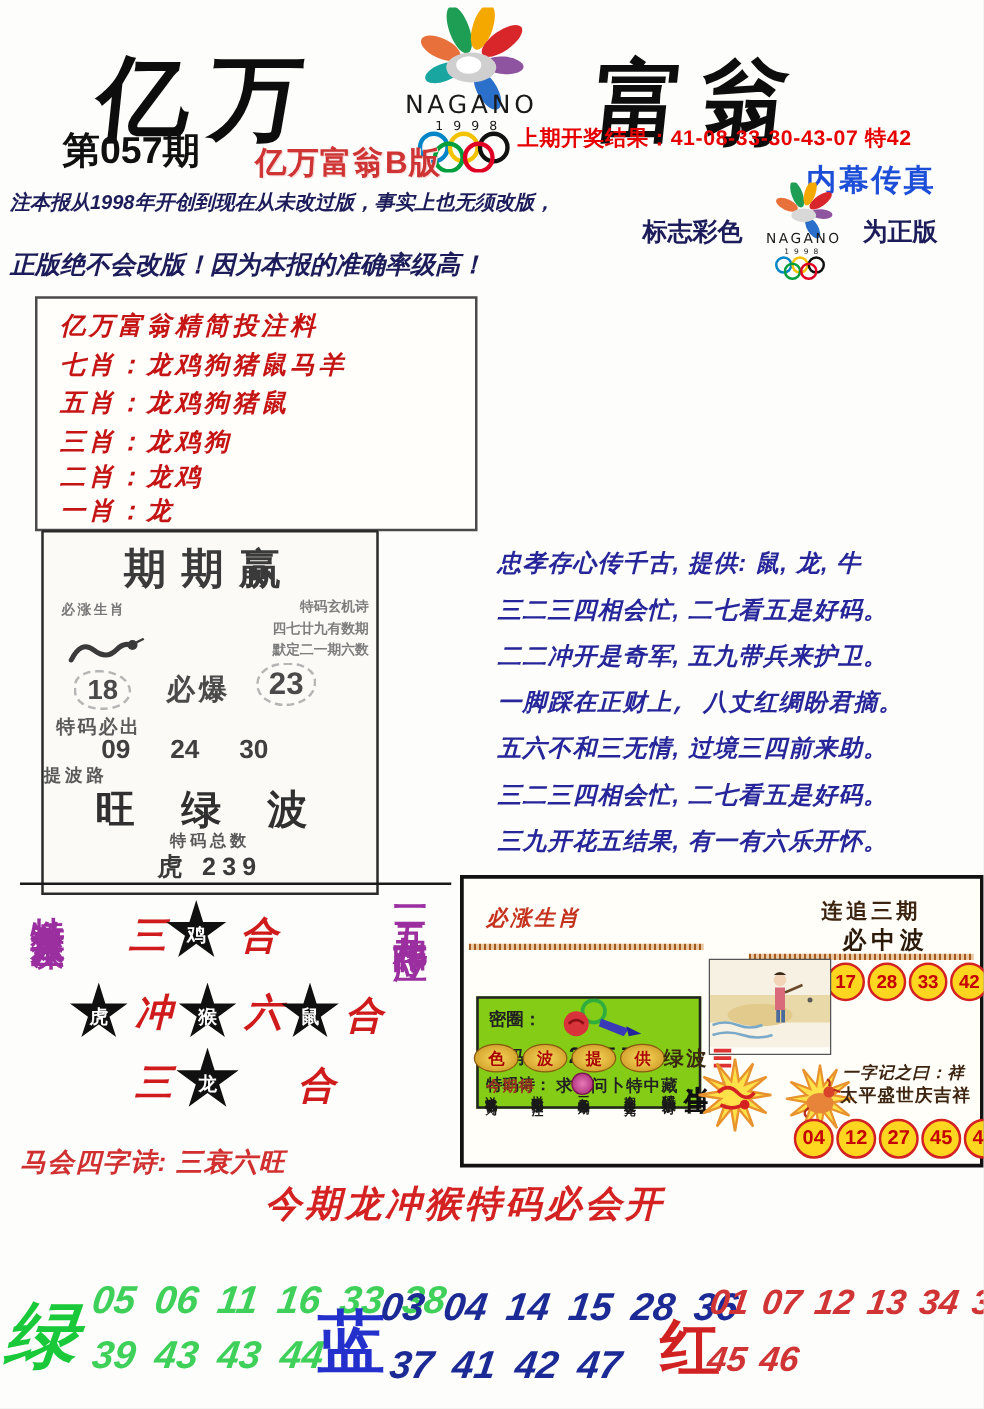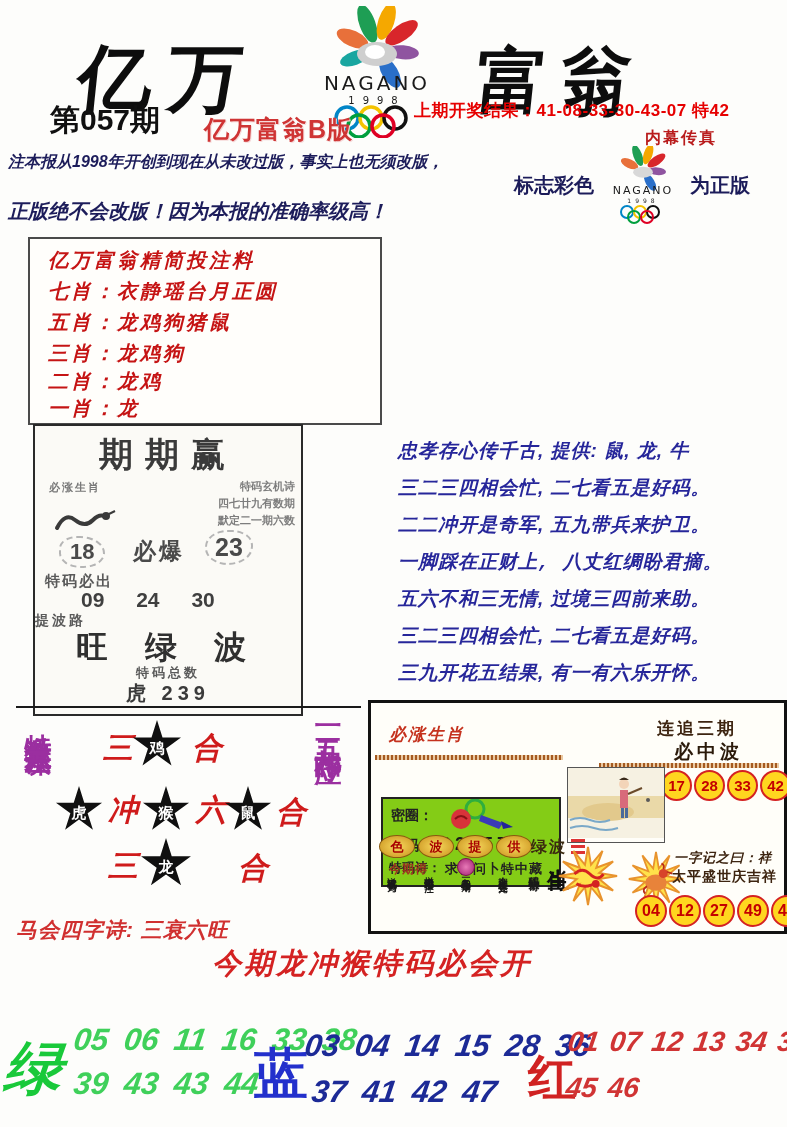--- a/index.html
+++ b/index.html
@@ -10,21 +10,21 @@
   
   #title-left{left:78px;top:30px;font-size:74px;font-weight:900;color:#0d0d0d;
     transform:skewX(-6deg);letter-spacing:16px;font-family:"DejaVu Serif",serif;}
   #title-right{left:476px;top:34px;font-size:72px;font-weight:900;color:#0d0d0d;
     transform:skewX(-6deg);letter-spacing:12px;font-family:"DejaVu Serif",serif;}
   #logo-main{left:298px;top:6px;}
   #issue{left:50px;top:100px;font-size:30px;font-weight:bold;color:#101010;}
   #edition{left:204px;top:113px;font-size:25px;font-weight:bold;color:#cf3434;
     text-shadow:1px 1px 0 #f6dada;letter-spacing:1px;}
   #last-result{left:414px;top:99px;font-size:17px;font-weight:bold;color:#e60000;letter-spacing:.5px;}
-  #inner-fax{left:645px;top:128px;font-size:16px;font-weight:bold;color:#b91c1c;letter-spacing:2px;}
+  #inner-fax{left:645px;top:128px;font-size:24px;font-weight:bold;color:#1d4ed8;letter-spacing:2px;}
   #note1{left:8px;top:152px;font-size:16px;font-weight:bold;font-style:italic;color:#1c1c5a;}
   #note2{left:8px;top:198px;font-size:20px;font-weight:bold;font-style:italic;color:#1c1c5a;}
   #logo-color-left{left:514px;top:172px;font-size:20px;font-weight:bold;color:#1c1c5a;}
   #logo-small{left:601px;top:146px;}
   #logo-color-right{left:690px;top:172px;font-size:20px;font-weight:bold;color:#1c1c5a;}
 
   
   #tips-box{left:28px;top:237px;width:350px;height:184px;border:2px solid #4a4a4a;background:#fffefb;}
   #tips-box .tline{position:absolute;left:18px;font-size:20px;font-weight:bold;color:#c51414;
      letter-spacing:3px;font-style:italic;}
@@ -219,21 +219,21 @@
         <circle cx="52" cy="66" r="6" stroke="#111111"></circle>
         <circle cx="33" cy="71" r="6" stroke="#009f3d"></circle>
         <circle cx="46" cy="71" r="6" stroke="#df0024"></circle>
       </g>
     </svg>
   </div>
   <div class="abs" id="logo-color-right">为正版</div>
 
   <div class="abs" id="tips-box">
     <div class="tline" style="top:8px;">亿万富翁精简投注料</div>
-    <div class="tline" style="top:39px;">七肖：衣静瑶台月正圆</div>
+    <div class="tline" style="top:39px;">七肖：龙鸡狗猪鼠马羊</div>
     <div class="tline" style="top:70px;">五肖：龙鸡狗猪鼠</div>
     <div class="tline" style="top:101px;">三肖：龙鸡狗</div>
     <div class="tline" style="top:129px;">二肖：龙鸡</div>
     <div class="tline" style="top:156px;">一肖：龙</div>
   </div>
 
 
   <div class="abs" id="win-box">
     <div class="abs" id="win-title">期期赢</div>
     <div class="abs" id="win-zodiac">必涨生肖</div>
@@ -389,21 +389,21 @@
       </svg>
     </div>
 
     <div class="abs" id="one-word">一字记之曰：祥</div>
     <div class="abs" id="blessing">太平盛世庆吉祥</div>
 
     <div class="circ-row" id="circ-bottom">
       <div class="circ" style="width:28px;height:28px;font-size:16px;">04</div>
       <div class="circ" style="width:28px;height:28px;font-size:16px;">12</div>
       <div class="circ" style="width:28px;height:28px;font-size:16px;">27</div>
-      <div class="circ" style="width:28px;height:28px;font-size:16px;">49</div>
+      <div class="circ" style="width:28px;height:28px;font-size:16px;">45</div>
       <div class="circ" style="width:28px;height:28px;font-size:16px;">41</div>
     </div>
   </div>
 
   <div class="abs" id="headline">今期龙冲猴特码必会开</div>
 
   <div class="abs" id="green-label">绿</div>
   <div class="numrow" id="green-r1">05 06 11 16 33 38</div>
   <div class="numrow" id="green-r2">39 43 43 44</div>
 

